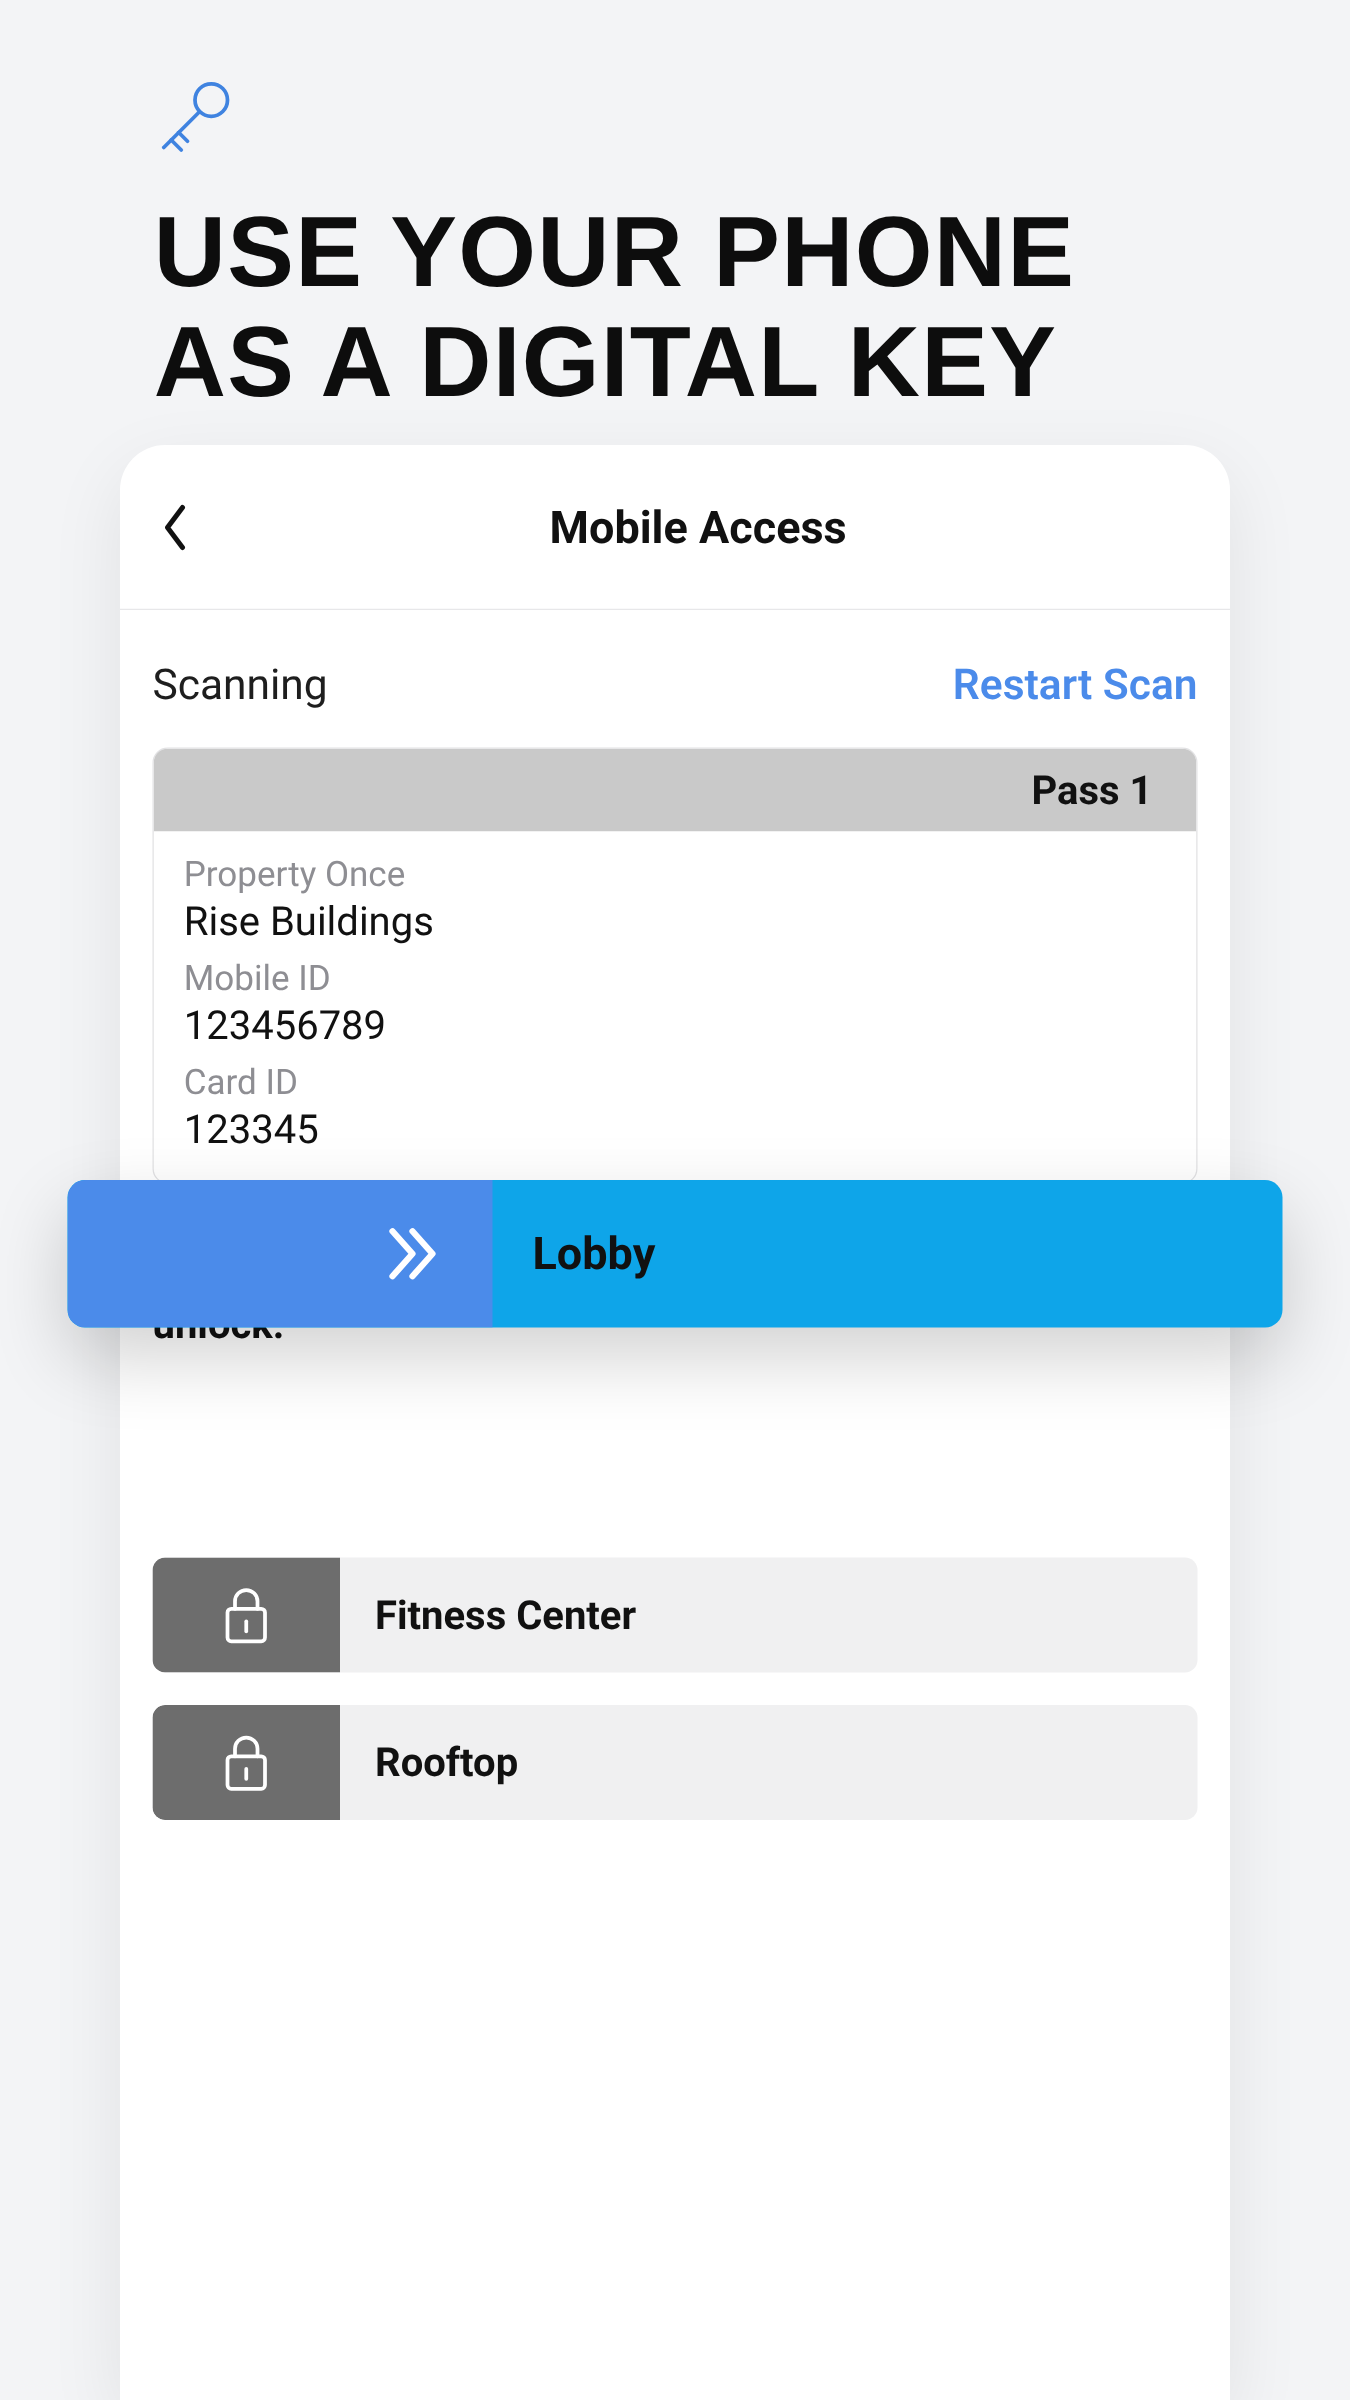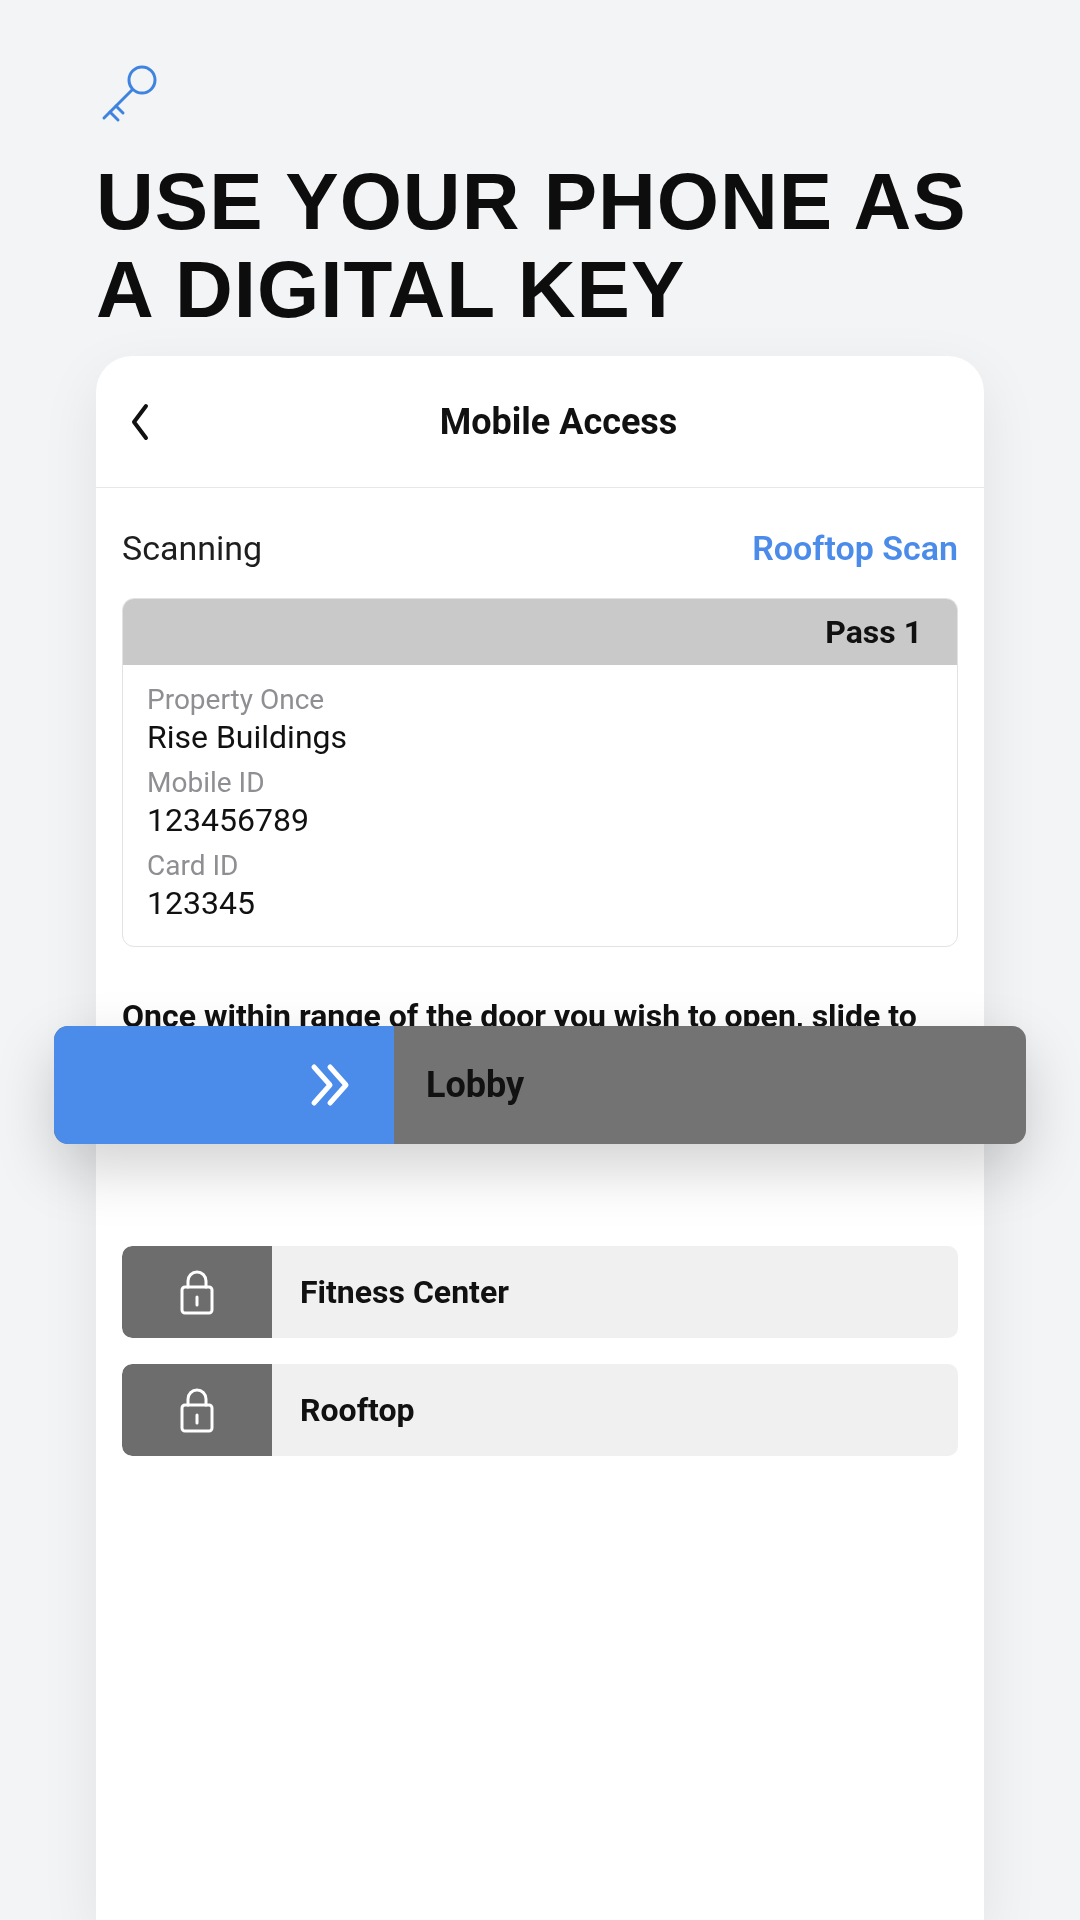--- a/index.html
+++ b/index.html
@@ -7,20 +7,21 @@
     width: 1080px;
     height: 1920px;
     background: #f3f4f6;
     font-family: -apple-system, BlinkMacSystemFont, "Segoe UI", Roboto, Helvetica, Arial, sans-serif;
     overflow: hidden;
     position: relative;
   }
 
   .hero {
     padding: 62px 96px 0 96px;
+    margin-left: 27px;
   }
 
   .key-icon svg {
     width: 64px;
     height: 64px;
     stroke: #3f83e0;
     fill: none;
     stroke-width: 3;
     stroke-linecap: round;
     stroke-linejoin: round;
@@ -145,23 +146,23 @@
     font-size: 32px;
     font-weight:700;
     color:#111;
   }
 
   
   .slider {
     position:absolute;
     left: 54px;
     right: 54px;
-    top: 1026px;
+    top: 944px;
     height: 118px;
-    background:#737373;
+    background:#0ea5e9;
     border-radius: 14px;
     box-shadow: 0 24px 60px rgba(0,0,0,0.18);
     display:flex;
     align-items:center;
     overflow:hidden;
   }
   .slider-handle {
     width: 340px;
     height:100%;
     background:#4b8bea;
@@ -201,21 +202,21 @@
     <div class="back-btn">
       <svg viewBox="0 0 24 40">
           <polyline points="18,4 6,20 18,36"></polyline>
         </svg>
     </div>
     <div class="app-title">Mobile Access</div>
   </div>
 
   <div class="scan-row">
     <div class="scan-label">Scanning</div>
-    <div class="restart-link">Rooftop Scan</div>
+    <div class="restart-link">Restart Scan</div>
   </div>
 
   <div class="pass-card">
     <div class="pass-head">Pass 1</div>
     <div class="pass-body">
       <div class="field-label">Property Once</div>
       <div class="field-value">Rise Buildings</div>
       <div class="field-label">Mobile ID</div>
       <div class="field-value">123456789</div>
       <div class="field-label">Card ID</div>

